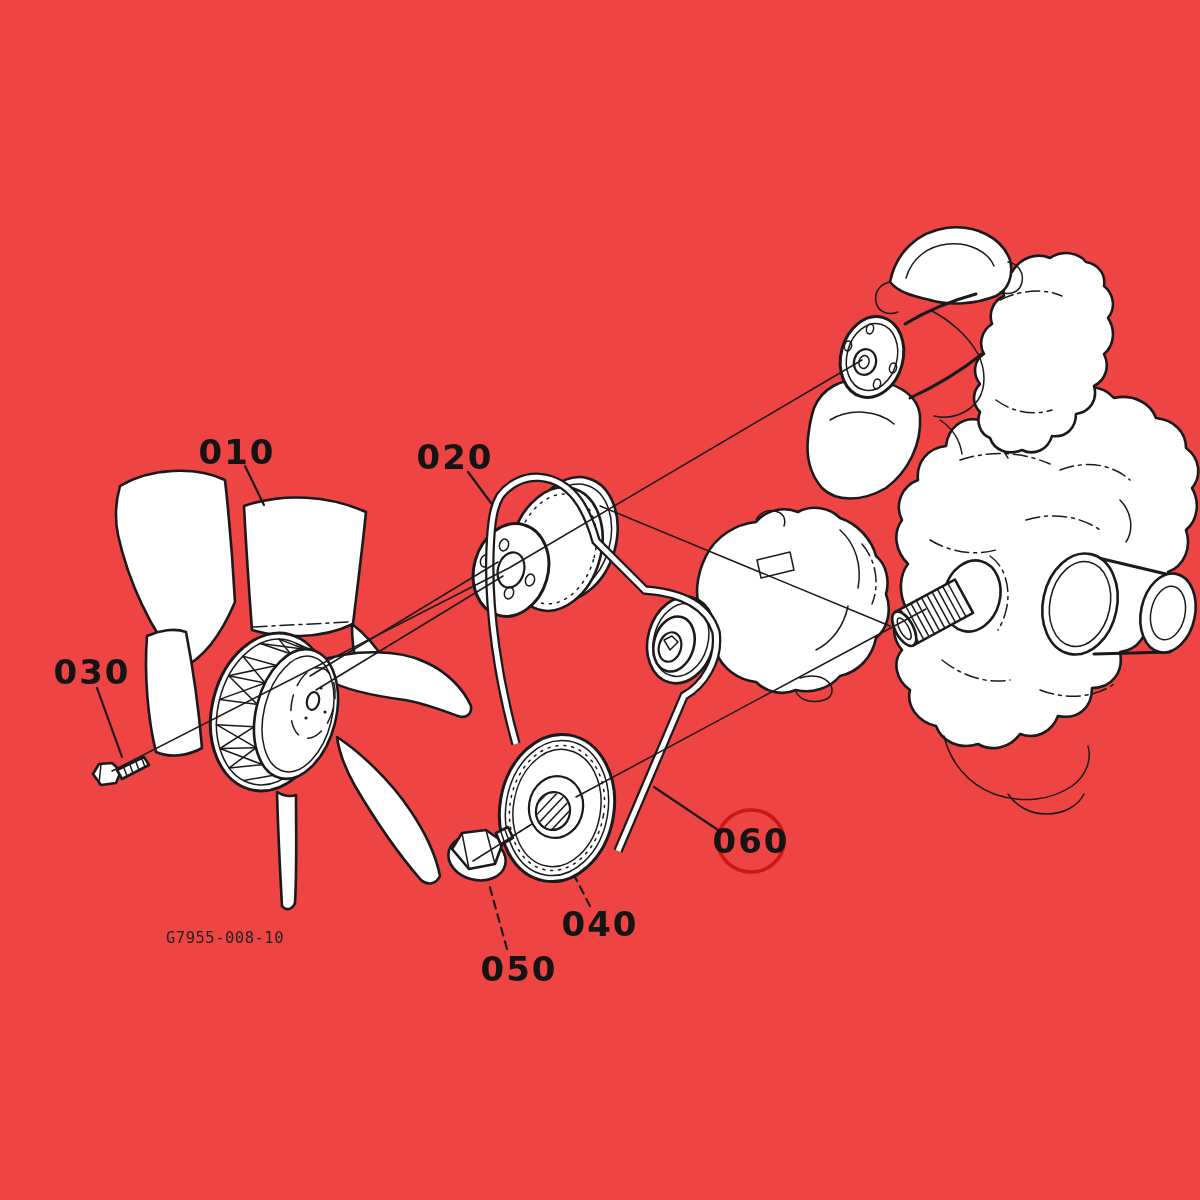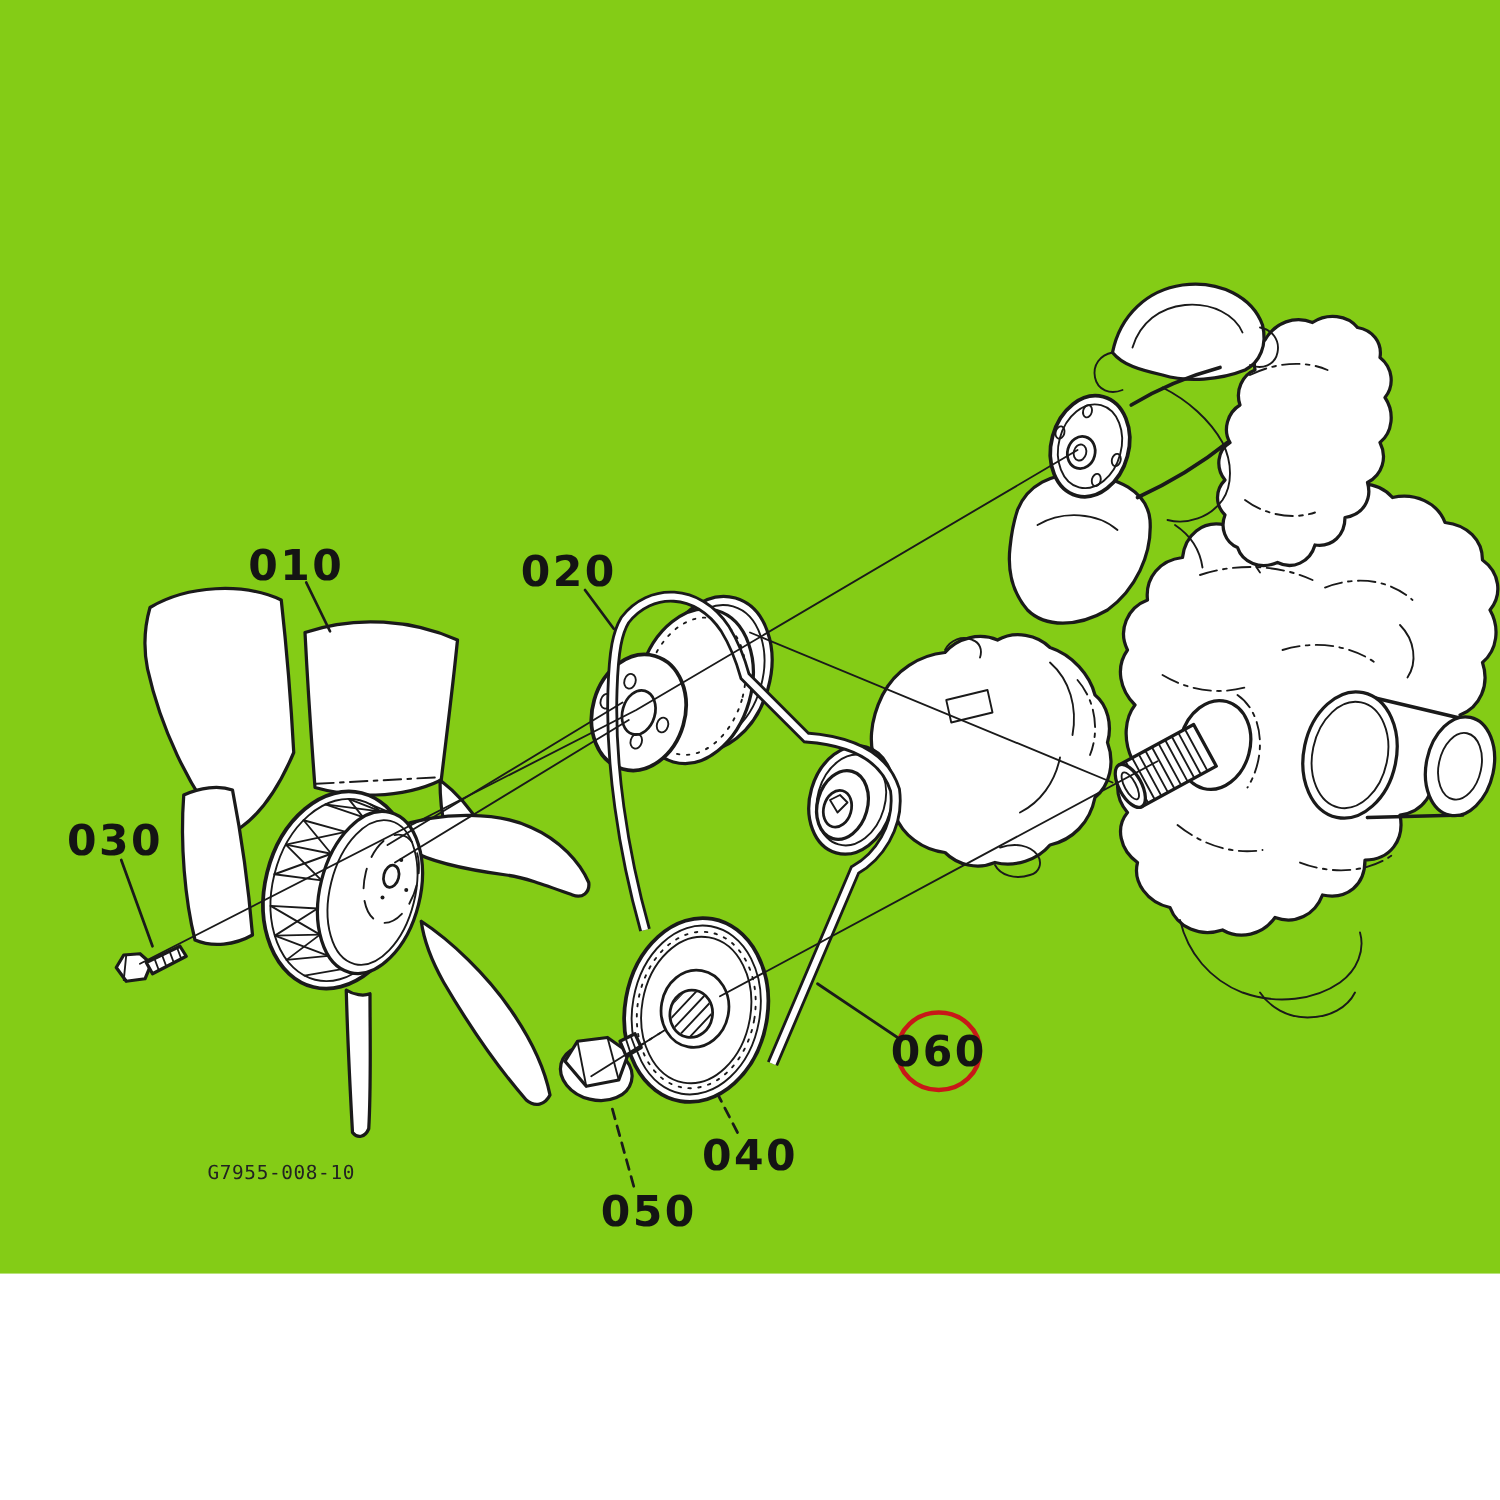--- a/index.html
+++ b/index.html
@@ -1,16 +1,16 @@
 <!DOCTYPE html>
 <html><head>
 <meta charset="utf-8">
 <style>
   html,body{margin:0;padding:0;background:#ffffff;}
-  .stage{position:relative;width:1200px;height:1019px;background:#84cc16;overflow:hidden;
+  .stage{position:relative;width:1200px;height:1200px;background:#ef4444;overflow:hidden;
          font-family:"DejaVu Sans", sans-serif;}
   svg{display:block}
   .ln{fill:none;stroke:#1a1a1a;stroke-width:2.2;stroke-linecap:round;stroke-linejoin:round}
   .ln3{fill:none;stroke:#1a1a1a;stroke-width:3;stroke-linecap:round;stroke-linejoin:round}
   .thin{fill:none;stroke:#1a1a1a;stroke-width:1.5;stroke-linecap:round;stroke-linejoin:round}
   .wfill{fill:#ffffff;stroke:#1a1a1a;stroke-width:2.6;stroke-linejoin:round}
   .wfill3{fill:#ffffff;stroke:#1a1a1a;stroke-width:3;stroke-linejoin:round}
   .dashdot{stroke-dasharray:14 5 3 5}
   .dots{stroke-dasharray:2 6}
   .belt-outer{fill:none;stroke:#1a1a1a;stroke-width:9.5}

